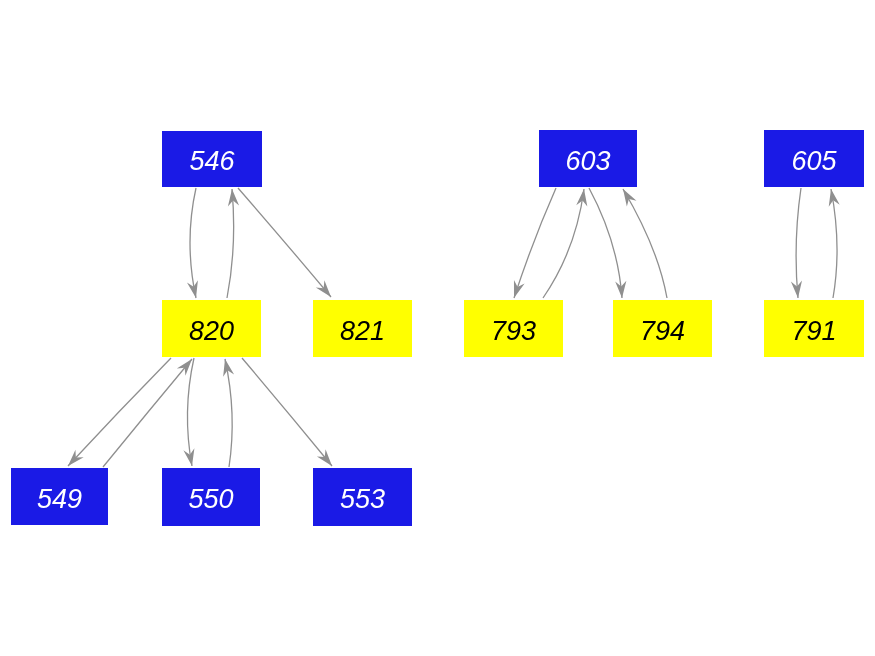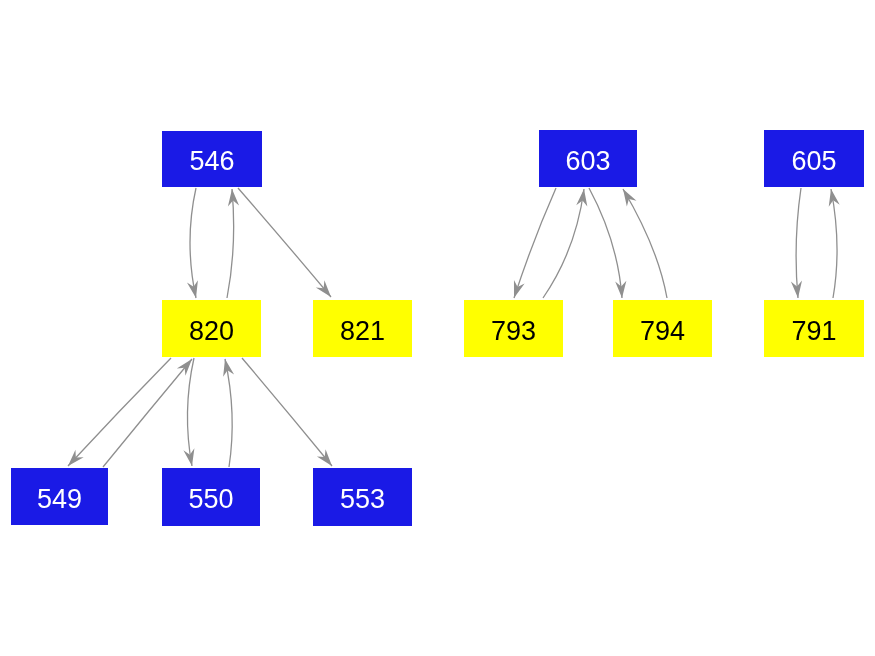--- a/index.html
+++ b/index.html
@@ -7,20 +7,21 @@
     padding: 0;
     background: #ffffff;
     font-family: "Liberation Sans", sans-serif;
   }
   .stage {
     position: relative;
     width: 875px;
     height: 656px;
     background: #ffffff;
     overflow: hidden;
+    font-style: italic;
   }
   svg { display: block; }
   .node-label {
     font-family: "Liberation Sans", sans-serif;
     font-size: 27px;
   }
 </style>
 </head>
 <body>
 

